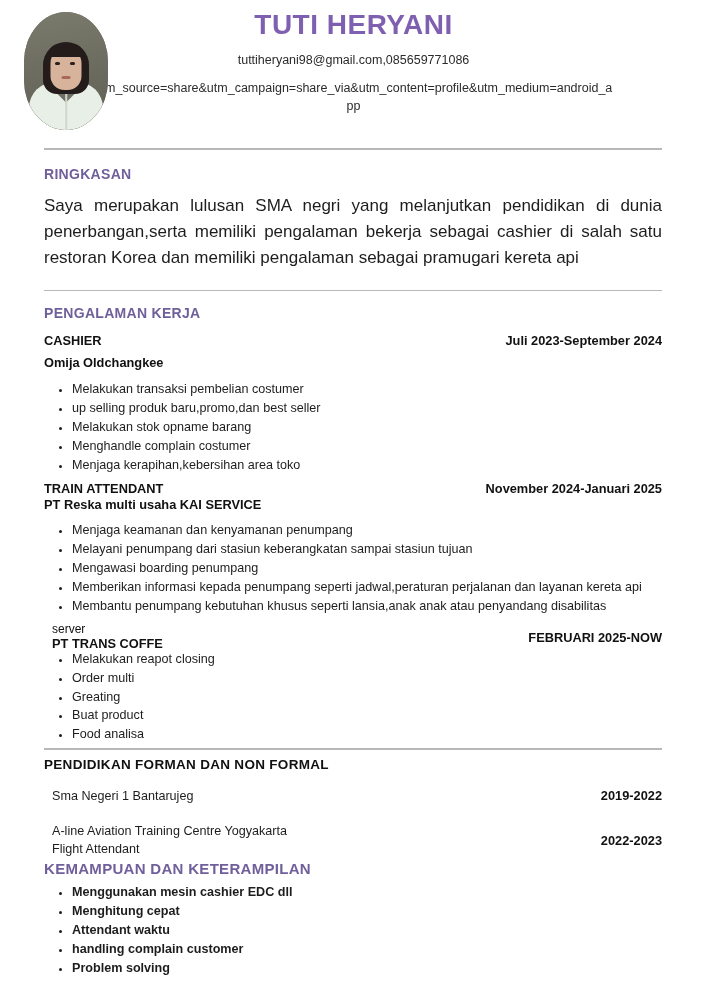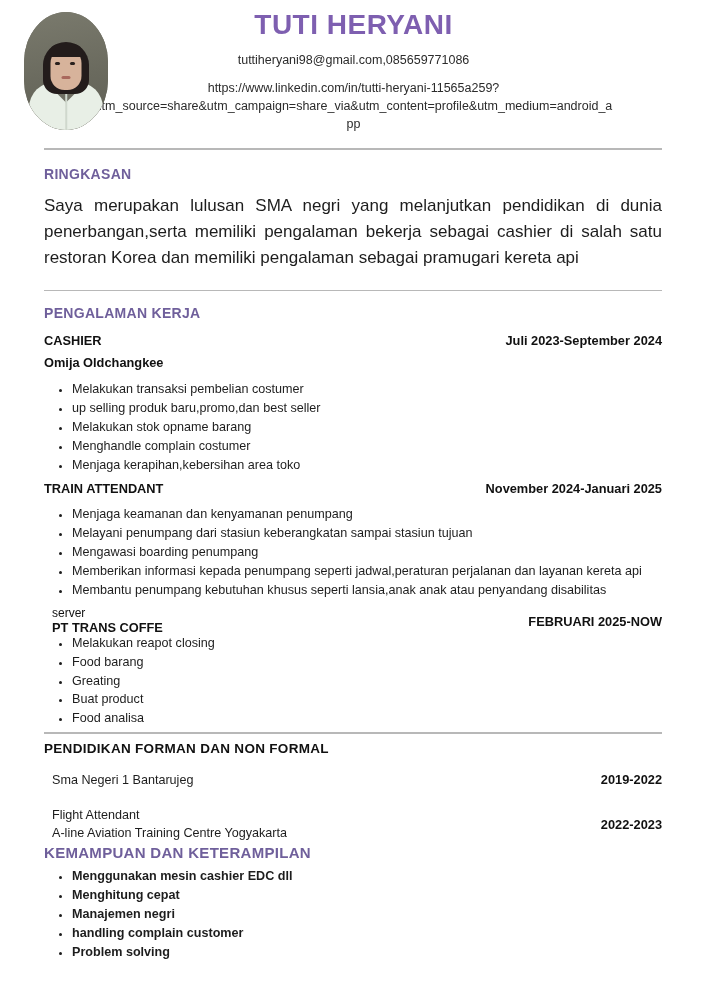--- a/index.html
+++ b/index.html
@@ -238,21 +238,20 @@
       <div class="eye r"></div>
       <div class="mouth"></div>
     </div>
   </div>
 
   <div class="name">TUTI HERYANI</div>
 
   <div class="contact-line">tuttiheryani98@gmail.com,085659771086</div>
 
   <div class="link-block">
-    <div>https://www.linkedin.com/in/tutti-heryani-11565a259?</div>
     <div>utm_source=share&amp;utm_campaign=share_via&amp;utm_content=profile&amp;utm_medium=android_a</div>
     <div>pp</div>
   </div>
 </div>
 
 <div class="rule" style="margin-top:8px;"></div>
 
 <div class="section" style="padding-top:16px;">
   <div class="sec-title">RINGKASAN</div>
   <div class="summary" style="margin-top:11px;">Saya merupakan lulusan SMA negri yang melanjutkan pendidikan di dunia penerbangan,serta memiliki pengalaman bekerja sebagai cashier di salah satu restoran Korea dan memiliki pengalaman sebagai pramugari kereta api</div>
@@ -276,40 +275,41 @@
       <li>Menghandle complain costumer</li>
       <li>Menjaga kerapihan,kebersihan area toko</li>
     </ul>
   </div>
 
   <div style="margin-top:7px;">
     <div class="row">
       <div class="role">TRAIN ATTENDANT</div>
       <div class="dates">November 2024-Januari 2025</div>
     </div>
+    <div class="company" style="margin-top:1px;">PT Reska multi usaha KAI SERVICE</div>
     <ul class="bullets" style="margin-top:10px;">
       <li>Menjaga keamanan dan kenyamanan penumpang</li>
       <li>Melayani penumpang dari stasiun keberangkatan sampai stasiun tujuan</li>
       <li>Mengawasi boarding penumpang</li>
       <li>Memberikan informasi kepada penumpang seperti jadwal,peraturan perjalanan dan layanan kereta api</li>
       <li>Membantu penumpang kebutuhan khusus seperti lansia,anak anak atau penyandang disabilitas</li>
     </ul>
   </div>
 
   <div style="margin-top:6px;">
     <div class="row">
       <div>
         <div class="role light" style="padding-left:8px;">server</div>
         <div class="company" style="padding-left:8px;">PT TRANS COFFE</div>
       </div>
       <div class="dates" style="padding-top:8px;">FEBRUARI 2025-NOW</div>
     </div>
     <ul class="bullets" style="margin-top:0;">
       <li>Melakukan reapot closing</li>
-      <li>Food barang</li>
+      <li>Order multi</li>
       <li>Greating</li>
       <li>Buat product</li>
       <li>Food analisa</li>
     </ul>
   </div>
 </div>
 
 <div class="rule" style="margin-top:4px;"></div>
 
 <div class="section" style="padding-top:7px;">
@@ -317,29 +317,29 @@
 
   <div class="edu-row" style="margin-top:15px;">
     <div>
       <div class="edu-name">Sma Negeri 1 Bantarujeg</div>
     </div>
     <div class="dates">2019-2022</div>
   </div>
 
   <div class="edu-row" style="margin-top:17px;">
     <div>
+      <div class="edu-name">A-line Aviation Training Centre Yogyakarta</div>
       <div class="edu-name">Flight Attendant</div>
-      <div class="edu-name">A-line Aviation Training Centre Yogyakarta</div>
     </div>
     <div class="dates">2022-2023</div>
   </div>
 </div>
 
 <div class="section" style="padding-top:2px;">
   <div class="sec-title" style="font-size:15px;">KEMAMPUAN DAN KETERAMPILAN</div>
   <ul class="bullets" style="margin-top:7px;font-weight:bold;">
     <li>Menggunakan mesin cashier EDC dll</li>
     <li>Menghitung cepat</li>
-    <li>Manajemen negri</li>
+    <li>Attendant waktu</li>
     <li>handling complain customer</li>
     <li>Problem solving</li>
   </ul>
 </div>
 
 </body></html>

